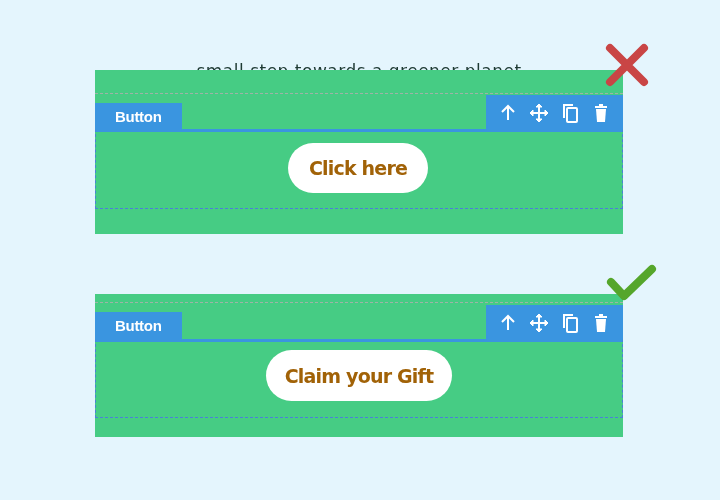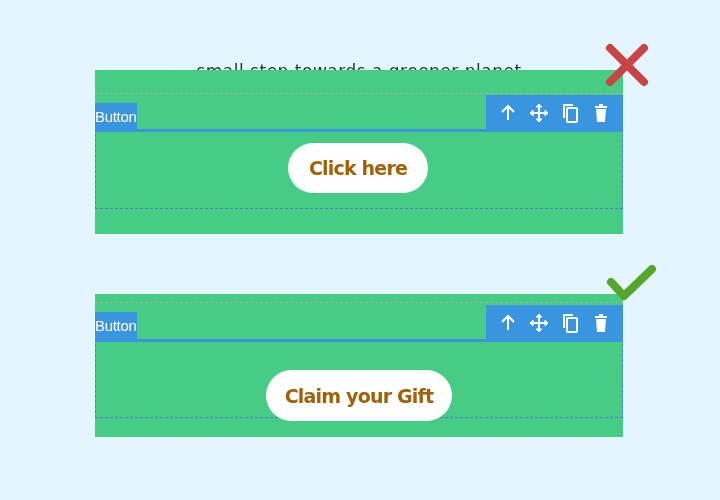--- a/index.html
+++ b/index.html
@@ -1,19 +1,19 @@
 <!DOCTYPE html>
 <html><head>
   <meta charset="utf-8">
   <style>
     html, body { margin:0; padding:0; }
     body { width:720px; height:500px; background:#e4f5fd; position:relative; overflow:hidden; font-family:"DejaVu Sans", sans-serif; }
     .panel { position:absolute; left:95px; width:528px; background:#46cc84; }
     .dash-top { position:absolute; left:0; right:0; border-top:1px dashed #9fb3a6; }
-    .label { position:absolute; left:0; background:#3a95e0; color:#fff; font-family:"Liberation Sans", sans-serif; font-size:15px; font-weight:normal; padding:0 0; height:28px; line-height:28px; letter-spacing:-0.3px; }
+    .label { position:absolute; left:0; background:#3a95e0; color:#fff; font-family:"Liberation Sans", sans-serif; font-size:15px; font-weight:bold; padding:0 20px; height:28px; line-height:28px; letter-spacing:-0.3px; }
     .toolbar { position:absolute; right:0; width:137px; height:36px; background:#3a95e0; display:flex; align-items:center; justify-content:space-around; padding:0 6px; box-sizing:border-box; }
     .toolbar .ic { width:24px; height:24px; display:flex; align-items:center; justify-content:center; cursor:pointer; }
     .selbox { position:absolute; left:0; right:0; border:1px dashed #4b7fd8; border-top:3px solid #3a95e0; box-sizing:border-box; }
     .inner-dash { position:absolute; border-top:1px dashed #9fb3a6; }
     .pill { position:absolute; background:#fff; border-radius:26px; color:#a16207; font-family:"DejaVu Sans", sans-serif; font-size:19px; font-weight:bold; display:flex; align-items:center; justify-content:center; letter-spacing:-0.8px; cursor:pointer; }
     .cut-text { position:absolute; left:0; right:0; top:-12px; height:12px; overflow:hidden; text-align:center; }
     .cut-text span { display:inline-block; margin-top:-8px; font-size:17px; color:#1e3a33; letter-spacing:0.5px; }
     .mark { position:absolute; }
   </style>
 </head>
@@ -93,21 +93,21 @@
     <div class="ic">
       <svg width="14" height="18" viewBox="0 0 14 18">
           <rect x="1" y="2" width="12" height="2" fill="#fff"></rect>
           <rect x="5" y="0" width="4" height="2" fill="#fff"></rect>
           <path d="M2 5 L12 5 L11 18 L3 18 Z" fill="#fff"></path>
         </svg>
     </div>
   </div>
 
   <div class="selbox" style="top:45px; height:79px;">
-    <div class="pill" style="left:170px; top:28px; width:186px; height:51px;text-align:right;">Claim your Gift</div>
+    <div class="pill" style="left:170px; top:8px; width:186px; height:51px;text-align:right;">Claim your Gift</div>
   </div>
 </div>
 
 <div class="mark" style="left:606px; top:264px;">
   <svg width="52" height="40" viewBox="0 0 52 40">
       <path d="M5 18 L18 32 L46 5" stroke="#55a62b" stroke-width="8" stroke-linecap="round" stroke-linejoin="round" fill="none"></path>
     </svg>
 </div>
 
 </body></html>

